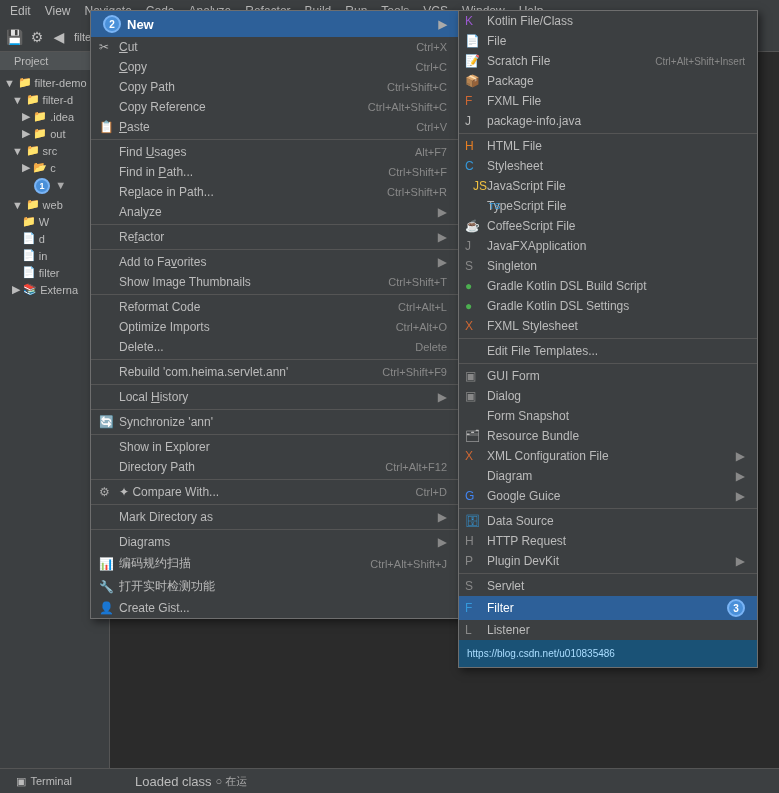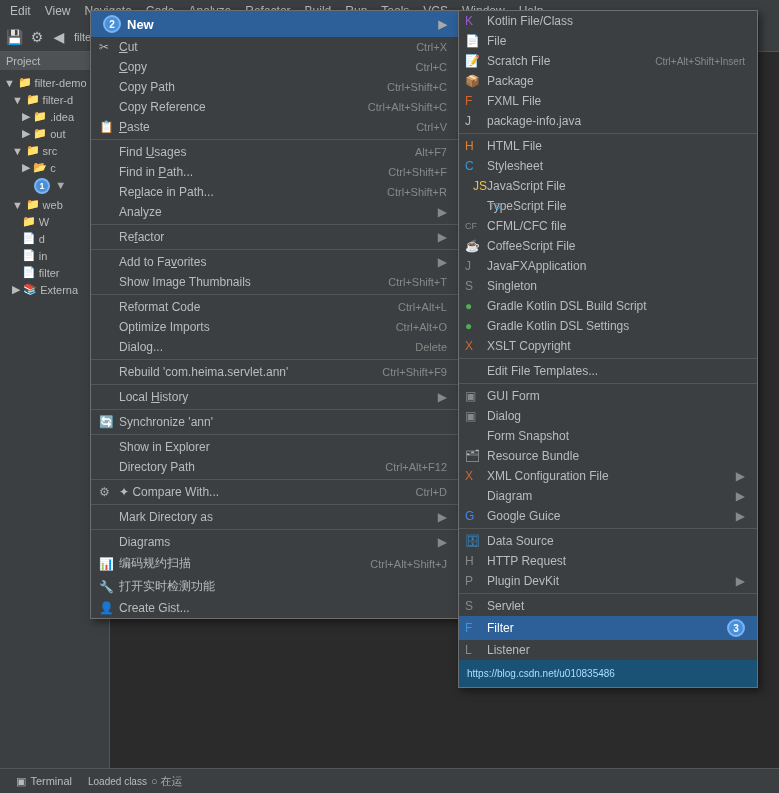--- a/index.html
+++ b/index.html
@@ -61,21 +61,21 @@
     .project-panel {
       position: absolute;
       top: 52px; left: 0;
       width: 110px;
       bottom: 25px;
       background: #3c3f41;
       border-right: 1px solid #555;
     }
     .project-header {
       background: #4e5254;
-      padding: 3px 6px;
+      padding: 3px 14px;
       font-size: 11px;
       color: #bbbbbb;
     }
     .project-tree {
       padding: 4px 0;
     }
     .tree-item {
       padding: 2px 4px;
       color: #bbbbbb;
       font-size: 11px;
@@ -99,22 +99,23 @@
       padding: 0 8px;
     }
     .bottom-tab {
       padding: 2px 8px;
       font-size: 11px;
       color: #bbbbbb;
       display: flex; align-items: center; gap: 4px;
     }
     .loaded-class {
       color: #bbbbbb;
-      font-size: 10px;
+      font-size: 13px;
       padding-left: 8px;
+      margin-left: 47px;
     }
 
     
     .context-menu {
       position: absolute;
       top: 10px;
       left: 90px;
       width: 370px;
       background: #3c3f41;
       border: 1px solid #6e6e6e;
@@ -404,21 +405,21 @@
     <div class="menu-separator"></div>
     <div class="menu-item">
       <span>Reformat Code</span>
       <span class="shortcut">Ctrl+Alt+L</span>
     </div>
     <div class="menu-item">
       <span>Optimize Imports</span>
       <span class="shortcut">Ctrl+Alt+O</span>
     </div>
     <div class="menu-item">
-      <span>Dialog...</span>
+      <span>Delete...</span>
       <span class="shortcut">Delete</span>
     </div>
     <div class="menu-separator"></div>
     <div class="menu-item">
       <span>Rebuild 'com.heima.servlet.ann'</span>
       <span class="shortcut">Ctrl+Shift+F9</span>
     </div>
     <div class="menu-separator"></div>
     <div class="menu-item">
       <span>Local <u>H</u>istory</span>
@@ -505,24 +506,20 @@
     </div>
     <div class="submenu-item">
       <span class="icon-prefix icon-js" style="font-size:12px;margin-left:8px;">JS</span>
       <span>JavaScript File</span>
     </div>
     <div class="submenu-item">
       <span class="icon-prefix icon-ts" style="font-size:9px;margin-left:24px;">TS</span>
       <span>TypeScript File</span>
     </div>
     <div class="submenu-item">
-      <span class="icon-prefix icon-cf" style="font-size:9px;">CF</span>
-      <span>CFML/CFC file</span>
-    </div>
-    <div class="submenu-item">
       <span class="icon-prefix icon-coffee">☕</span>
       <span>CoffeeScript File</span>
     </div>
     <div class="submenu-item">
       <span class="icon-prefix icon-javafx">J</span>
       <span>JavaFXApplication</span>
     </div>
     <div class="submenu-item">
       <span class="icon-prefix icon-singleton">S</span>
       <span>Singleton</span>
@@ -530,21 +527,21 @@
     <div class="submenu-item">
       <span class="icon-prefix icon-gradle">●</span>
       <span>Gradle Kotlin DSL Build Script</span>
     </div>
     <div class="submenu-item">
       <span class="icon-prefix icon-gradle">●</span>
       <span>Gradle Kotlin DSL Settings</span>
     </div>
     <div class="submenu-item">
       <span class="icon-prefix icon-xslt">X</span>
-      <span>XSLT Copyright</span>
+      <span>FXML Stylesheet</span>
     </div>
     <div class="submenu-separator"></div>
     <div class="submenu-item">
       <span>Edit File Templates...</span>
     </div>
     <div class="submenu-separator"></div>
     <div class="submenu-item">
       <span class="icon-prefix icon-gui">▣</span>
       <span>GUI Form</span>
     </div>

